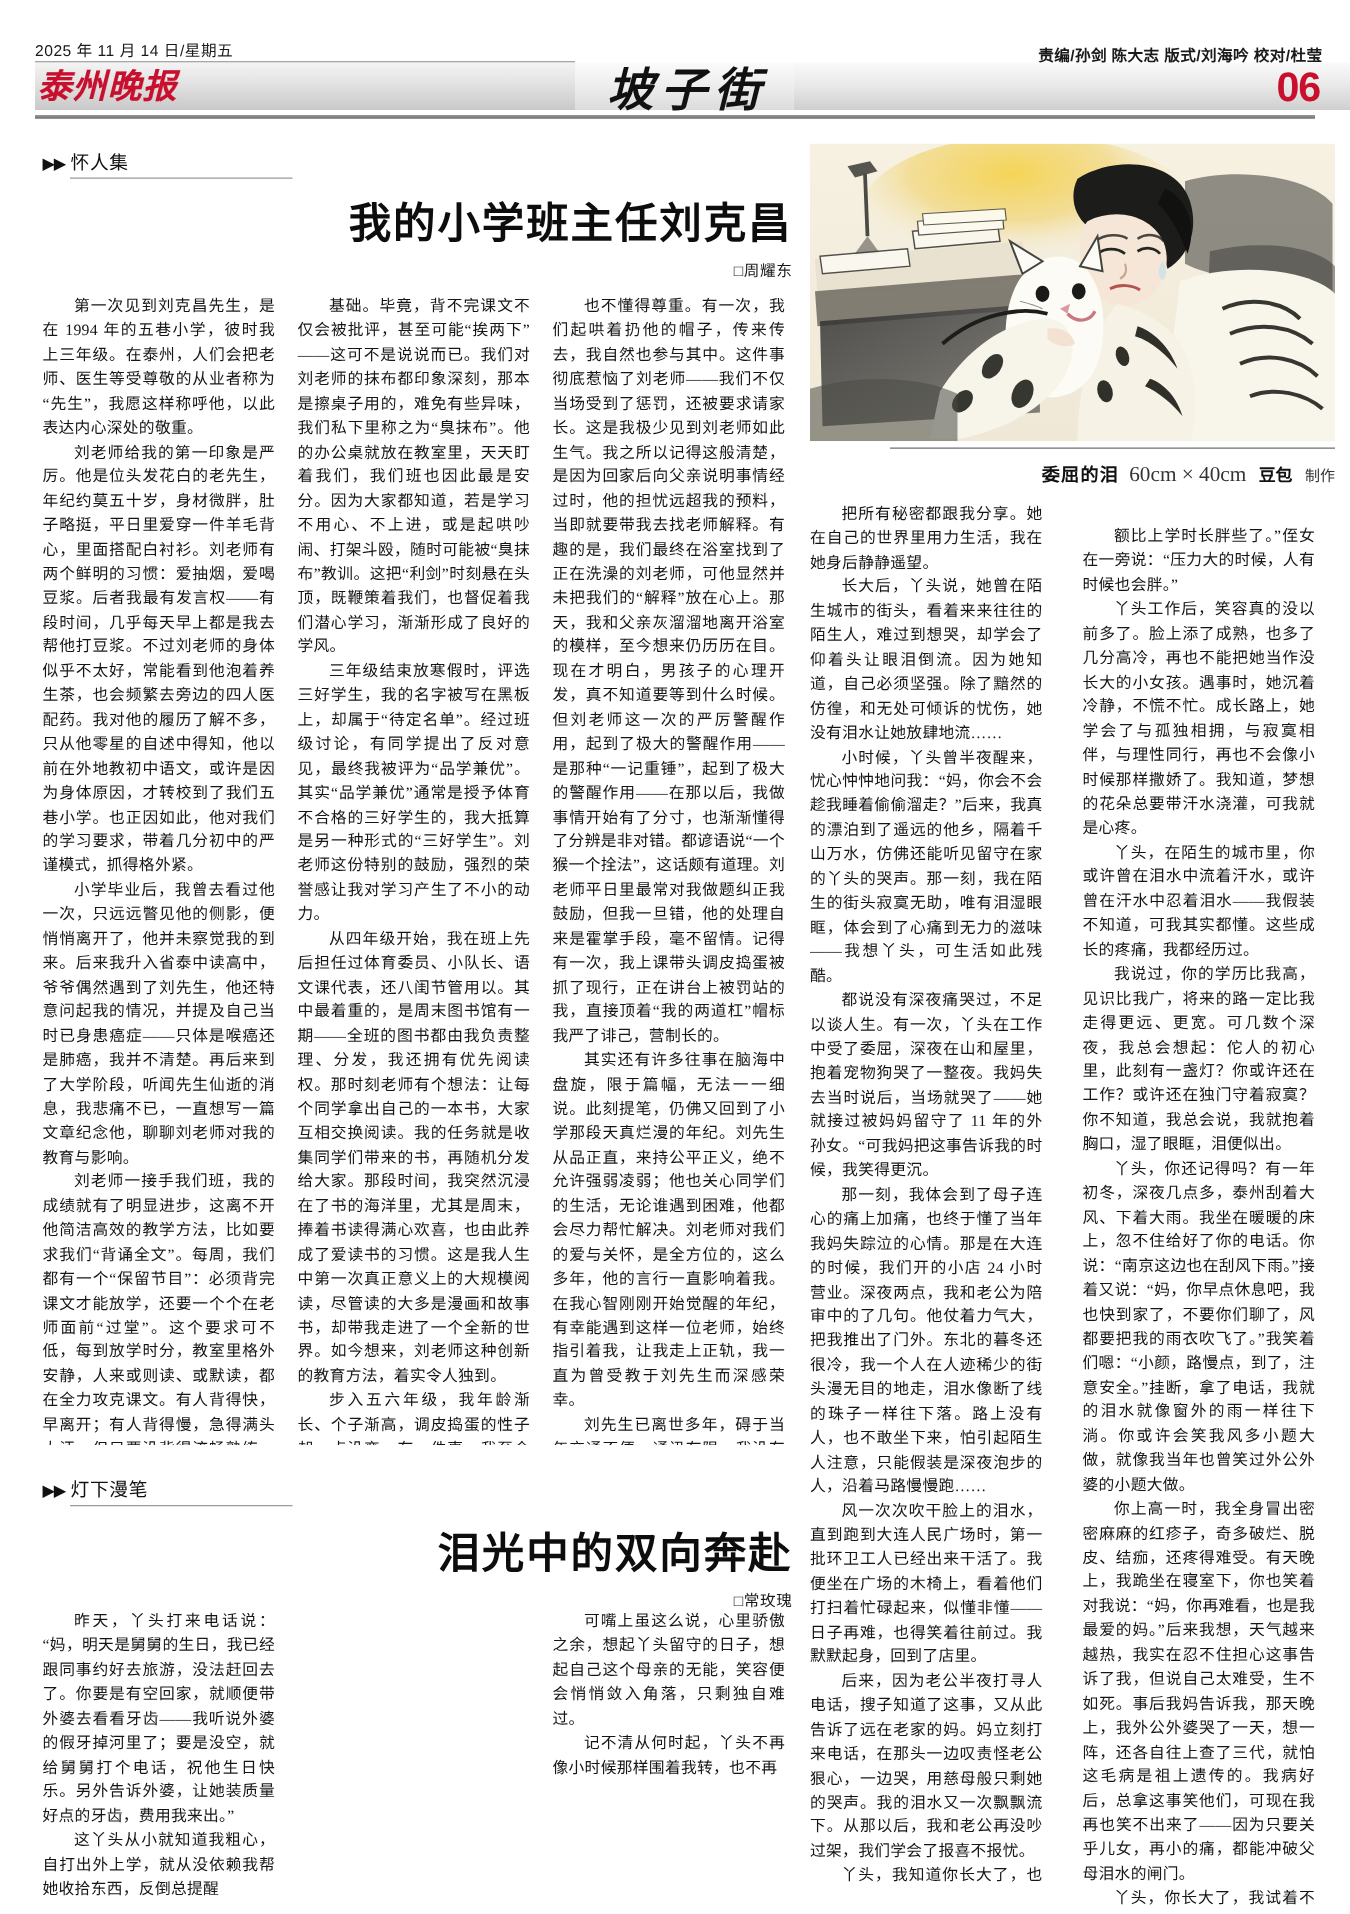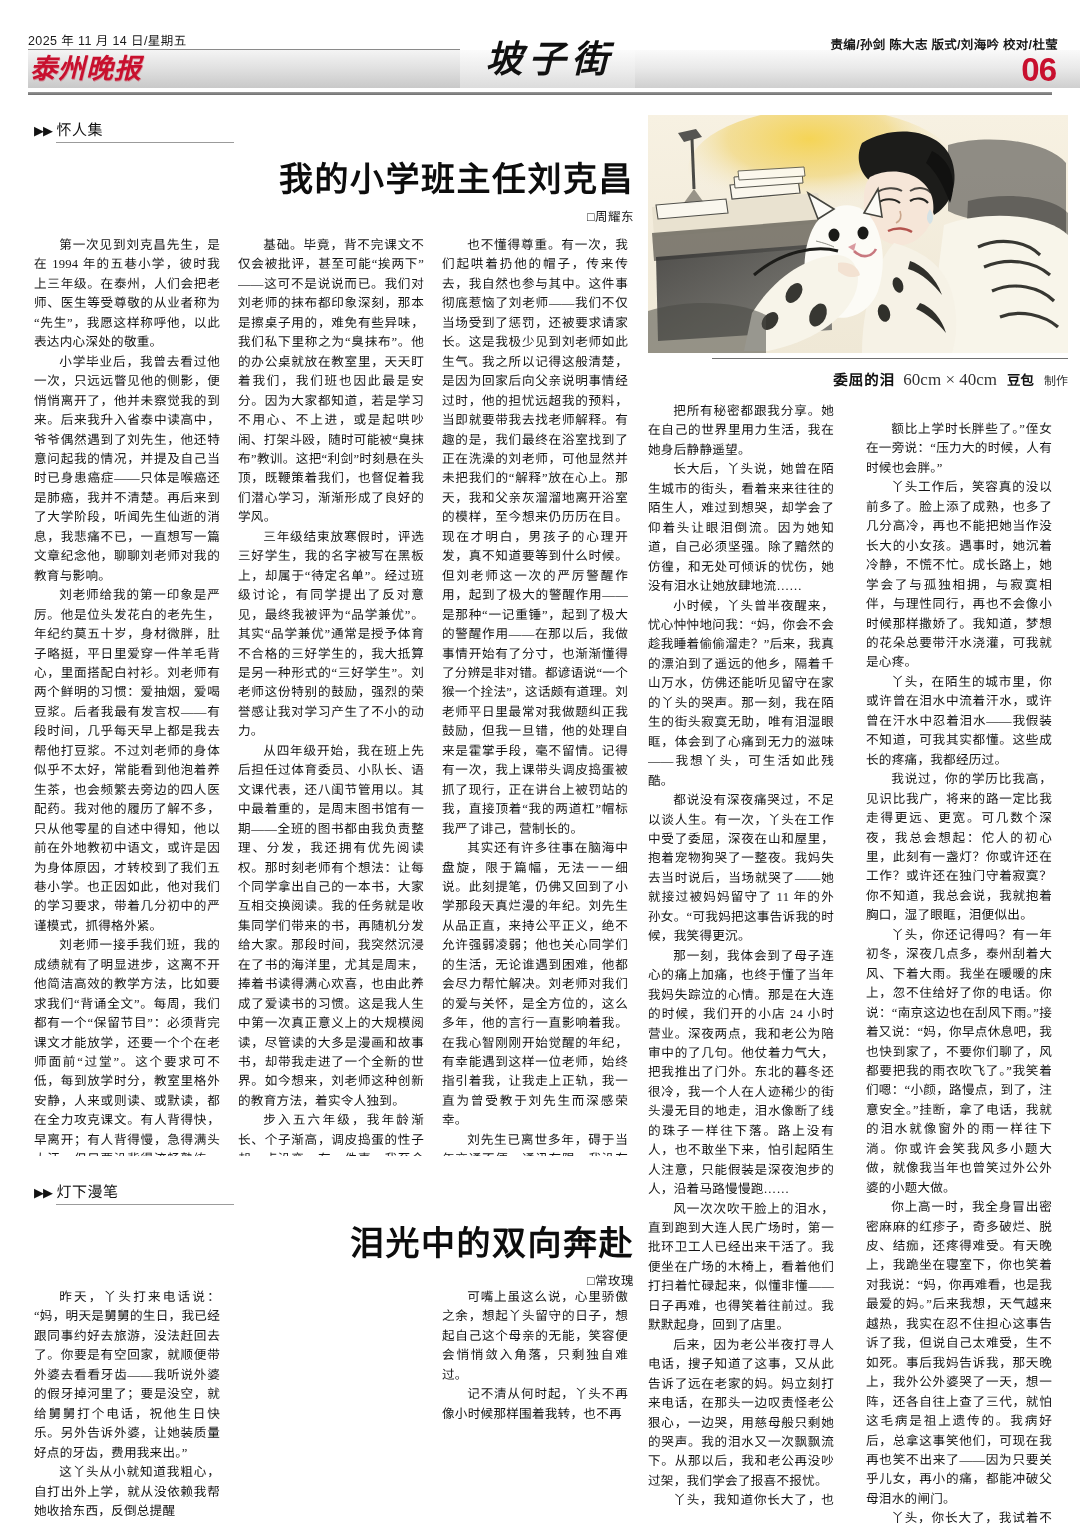--- a/index.html
+++ b/index.html
@@ -38,21 +38,21 @@
     letter-spacing:1px;
     text-shadow:0.5px 0.5px 0 rgba(200,16,46,.35);
     white-space:nowrap;
   }
   .mh-paper-name{position:absolute;left:30px;top:52px;}
   .mh-center-bar{
     position:absolute;left:460px;top:50px;width:175px;height:38px;
     background:linear-gradient(180deg,#fbfbfb 0%,#ededed 50%,#dcdcdc 100%);
   }
   .mh-title{
-    position:absolute;left:470px;top:34px;width:160px;
+    position:absolute;left:470px;top:48px;width:160px;
     text-align:center;
     font-size:37px;line-height:52px;font-weight:700;
     font-family:"Liberation Serif","DejaVu Serif",serif;
     font-style:italic;
     color:#111;
     letter-spacing:6px;
     white-space:nowrap;
   }
   .mh-rightbar{
     position:absolute;left:635px;top:50px;width:445px;height:38px;
@@ -246,22 +246,22 @@
       <rect x="0" y="0" width="420" height="238" fill="none"></rect>
     </svg>
   </div>
   <div class="figcap-rule"></div>
   <div class="figcap">
     <span class="t">委屈的泪</span><span class="d">60cm × 40cm</span><span class="a">豆包</span><span class="m">制作</span>
   </div>
 
   <div class="col" style="left:34px;top:236px;width:186px;height:920px;">
     <p>第一次见到刘克昌先生，是在 1994 年的五巷小学，彼时我上三年级。在泰州，人们会把老师、医生等受尊敬的从业者称为“先生”，我愿这样称呼他，以此表达内心深处的敬重。</p>
+    <p>刘老师给我的第一印象是严厉。他是位头发花白的老先生，年纪约莫五十岁，身材微胖，肚子略挺，平日里爱穿一件羊毛背心，里面搭配白衬衫。刘老师有两个鲜明的习惯：爱抽烟，爱喝豆浆。后者我最有发言权——有段时间，几乎每天早上都是我去帮他打豆浆。不过刘老师的身体似乎不太好，常能看到他泡着养生茶，也会频繁去旁边的四人医配药。我对他的履历了解不多，只从他零星的自述中得知，他以前在外地教初中语文，或许是因为身体原因，才转校到了我们五巷小学。也正因如此，他对我们的学习要求，带着几分初中的严谨模式，抓得格外紧。</p>
     <p>小学毕业后，我曾去看过他一次，只远远瞥见他的侧影，便悄悄离开了，他并未察觉我的到来。后来我升入省泰中读高中，爷爷偶然遇到了刘先生，他还特意问起我的情况，并提及自己当时已身患癌症——只体是喉癌还是肺癌，我并不清楚。再后来到了大学阶段，听闻先生仙逝的消息，我悲痛不已，一直想写一篇文章纪念他，聊聊刘老师对我的教育与影响。</p>
-    <p>刘老师给我的第一印象是严厉。他是位头发花白的老先生，年纪约莫五十岁，身材微胖，肚子略挺，平日里爱穿一件羊毛背心，里面搭配白衬衫。刘老师有两个鲜明的习惯：爱抽烟，爱喝豆浆。后者我最有发言权——有段时间，几乎每天早上都是我去帮他打豆浆。不过刘老师的身体似乎不太好，常能看到他泡着养生茶，也会频繁去旁边的四人医配药。我对他的履历了解不多，只从他零星的自述中得知，他以前在外地教初中语文，或许是因为身体原因，才转校到了我们五巷小学。也正因如此，他对我们的学习要求，带着几分初中的严谨模式，抓得格外紧。</p>
     <p>刘老师一接手我们班，我的成绩就有了明显进步，这离不开他简洁高效的教学方法，比如要求我们“背诵全文”。每周，我们都有一个“保留节目”：必须背完课文才能放学，还要一个个在老师面前“过堂”。这个要求可不低，每到放学时分，教室里格外安静，人来或则读、或默读，都在全力攻克课文。有人背得快，早离开；有人背得慢，急得满头大汗，但只要没背得流畅熟练，就绝对不能走。我一直觉得，后来我的作文水平、语言表达能力，甚至记忆力，都在那段时间得到了扎实锻炼，打下了坚实的</p>
     <p></p>
   </div>
 
   <div class="col" style="left:238px;top:236px;width:186px;height:920px;">
     <p>基础。毕竟，背不完课文不仅会被批评，甚至可能“挨两下”——这可不是说说而已。我们对刘老师的抹布都印象深刻，那本是擦桌子用的，难免有些异味，我们私下里称之为“臭抹布”。他的办公桌就放在教室里，天天盯着我们，我们班也因此最是安分。因为大家都知道，若是学习不用心、不上进，或是起哄吵闹、打架斗殴，随时可能被“臭抹布”教训。这把“利剑”时刻悬在头顶，既鞭策着我们，也督促着我们潜心学习，渐渐形成了良好的学风。</p>
     <p>三年级结束放寒假时，评选三好学生，我的名字被写在黑板上，却属于“待定名单”。经过班级讨论，有同学提出了反对意见，最终我被评为“品学兼优”。其实“品学兼优”通常是授予体育不合格的三好学生的，我大抵算是另一种形式的“三好学生”。刘老师这份特别的鼓励，强烈的荣誉感让我对学习产生了不小的动力。</p>
     <p>从四年级开始，我在班上先后担任过体育委员、小队长、语文课代表，还八闺节管用以。其中最着重的，是周末图书馆有一期——全班的图书都由我负责整理、分发，我还拥有优先阅读权。那时刻老师有个想法：让每个同学拿出自己的一本书，大家互相交换阅读。我的任务就是收集同学们带来的书，再随机分发给大家。那段时间，我突然沉浸在了书的海洋里，尤其是周末，捧着书读得满心欢喜，也由此养成了爱读书的习惯。这是我人生中第一次真正意义上的大规模阅读，尽管读的大多是漫画和故事书，却带我走进了一个全新的世界。如今想来，刘老师这种创新的教育方法，着实令人独到。</p>
     <p>步入五六年级，我年龄渐长、个子渐高，调皮捣蛋的性子却一点没变。有一件事，我至今记忆犹新。当时班上有位同学，或许智力有些障碍，我们几个男生虽谈不上刻意欺负，但</p>
   </div>

